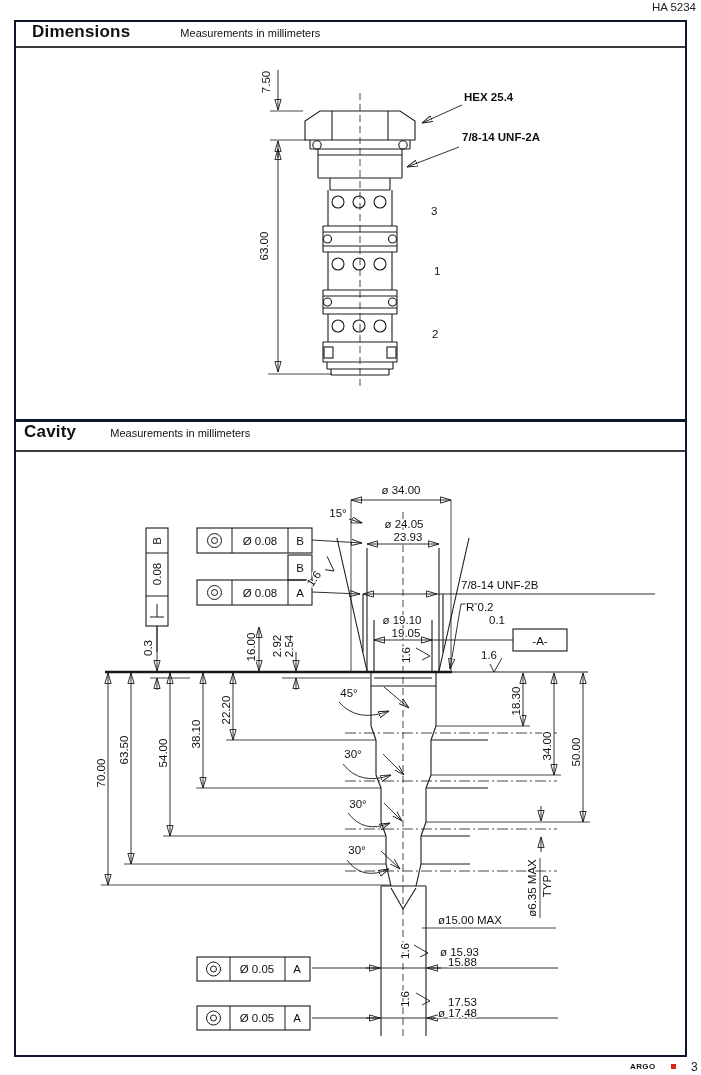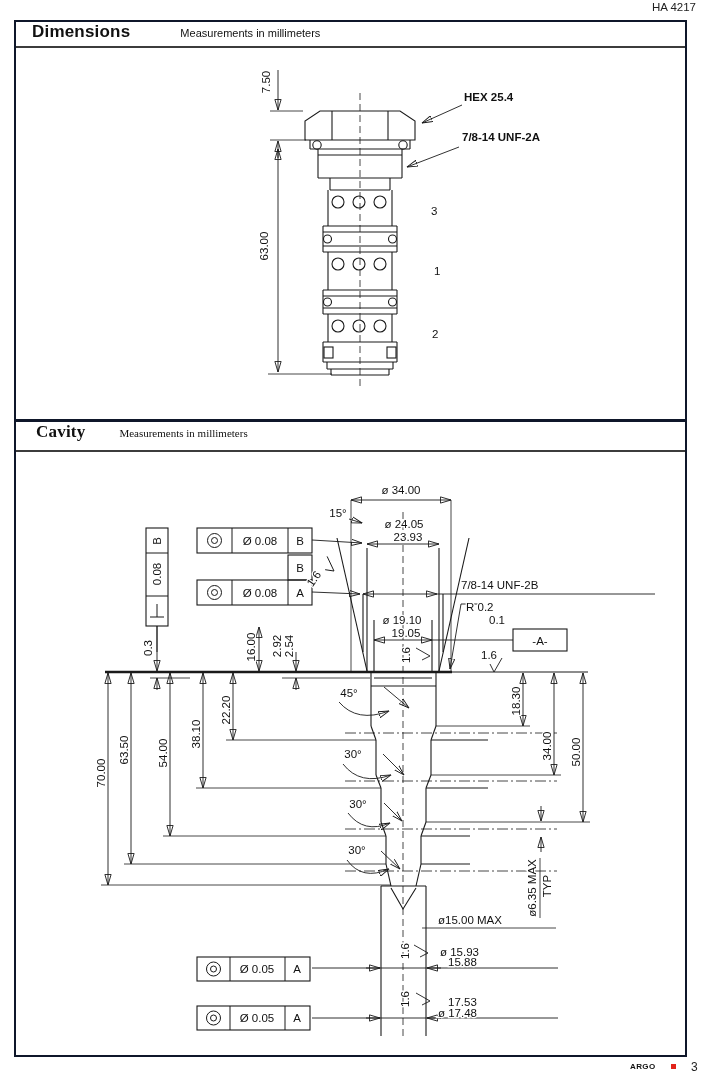--- a/index.html
+++ b/index.html
@@ -4,21 +4,21 @@
 <style>
   html,body{margin:0;padding:0;background:#fff;}
   .page{position:relative;width:701px;height:1075px;background:#fff;overflow:hidden;
         font-family:"Liberation Sans",sans-serif;color:#111;}
   .doc-number{position:absolute;top:1px;right:5px;font-size:11.5px;color:#222;}
   .panel{position:absolute;left:14px;width:673px;border:2px solid #0f172a;box-sizing:border-box;background:transparent;}
   .panel-dim{top:20px;height:401px;}
   .panel-cav{top:420px;height:637px;}
   .panel-header{display:flex;align-items:baseline;border-bottom:2px solid #3c3c3c;}
   .panel-dim .panel-header{height:24px;padding-left:16px;}
-  .panel-cav .panel-header{height:28px;padding-left:20px;font-family:Liberation Serif, serif;}
+  .panel-cav .panel-header{height:28px;padding-left:8px;}
   .panel-title{font-size:17px;font-weight:bold;letter-spacing:.2px;}
   .panel-dim .panel-sub{margin-left:50px;font-size:11px;}
   .panel-cav .panel-sub{margin-left:34px;font-size:11px;}
   svg.art{position:absolute;left:0;top:0;}
   svg.art line,svg.art path,svg.art rect,svg.art circle,svg.art polyline{stroke:#1a1a1a;fill:none;}
   .prof{stroke-width:1.1;}
   .thin{stroke-width:0.9;}
   .xln{stroke-width:0.8;}
   .thick{stroke:#2b2b2b;stroke-width:2.6;}
   .cl{stroke:#444;stroke-width:0.8;stroke-dasharray:7 4;}
@@ -34,21 +34,21 @@
   .logo{position:absolute;left:630px;top:1063px;width:46px;line-height:1;}
   .logo-row{display:flex;align-items:flex-start;gap:15px;}
   .logo-argo{font-size:8px;font-weight:bold;letter-spacing:.4px;color:#111;}
   .logo-red{display:inline-block;width:13px;height:5px;background:#e2231a;margin-top:1px;}
 </style>
 </head>
 <body>
 
 <div class="page">
 
-  <div class="doc-number">HA 4217</div>
+  <div class="doc-number">HA 5234</div>
 
   <div class="panel panel-dim">
     <div class="panel-header">
       <span class="panel-title">Dimensions</span>
       <span class="panel-sub">Measurements in millimeters</span>
     </div>
   </div>
 
   <div class="panel panel-cav">
     <div class="panel-header">

